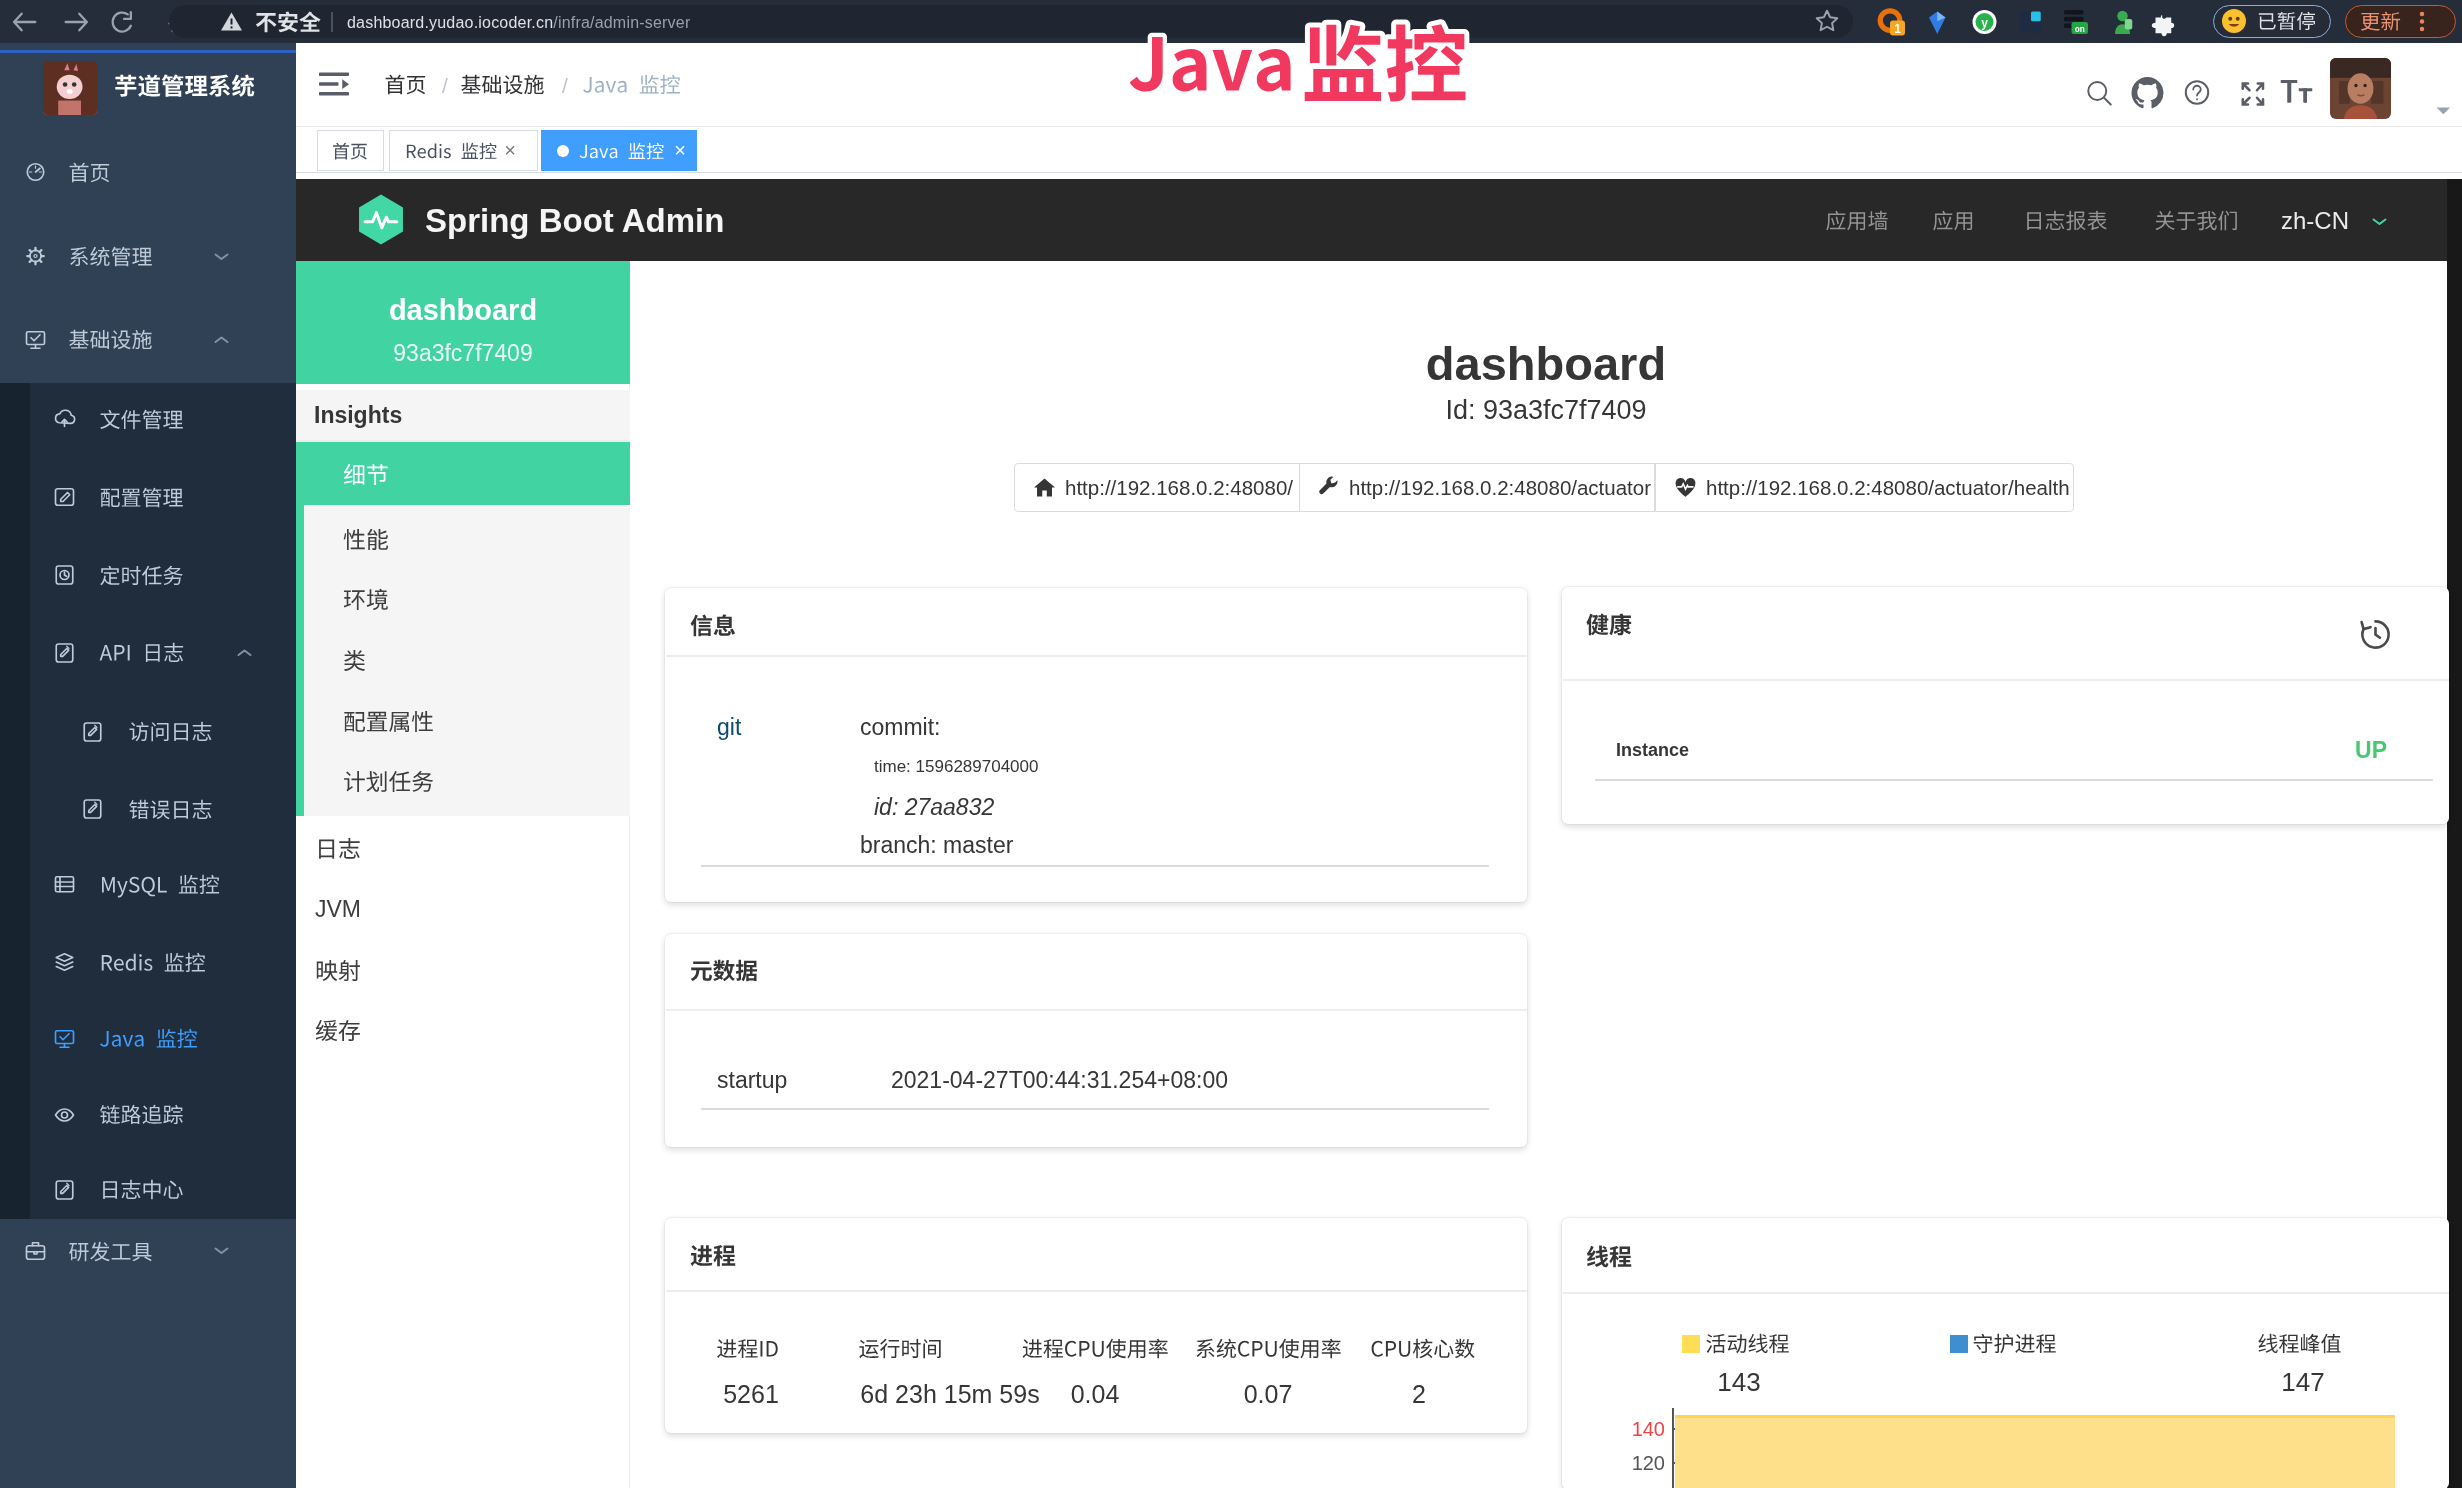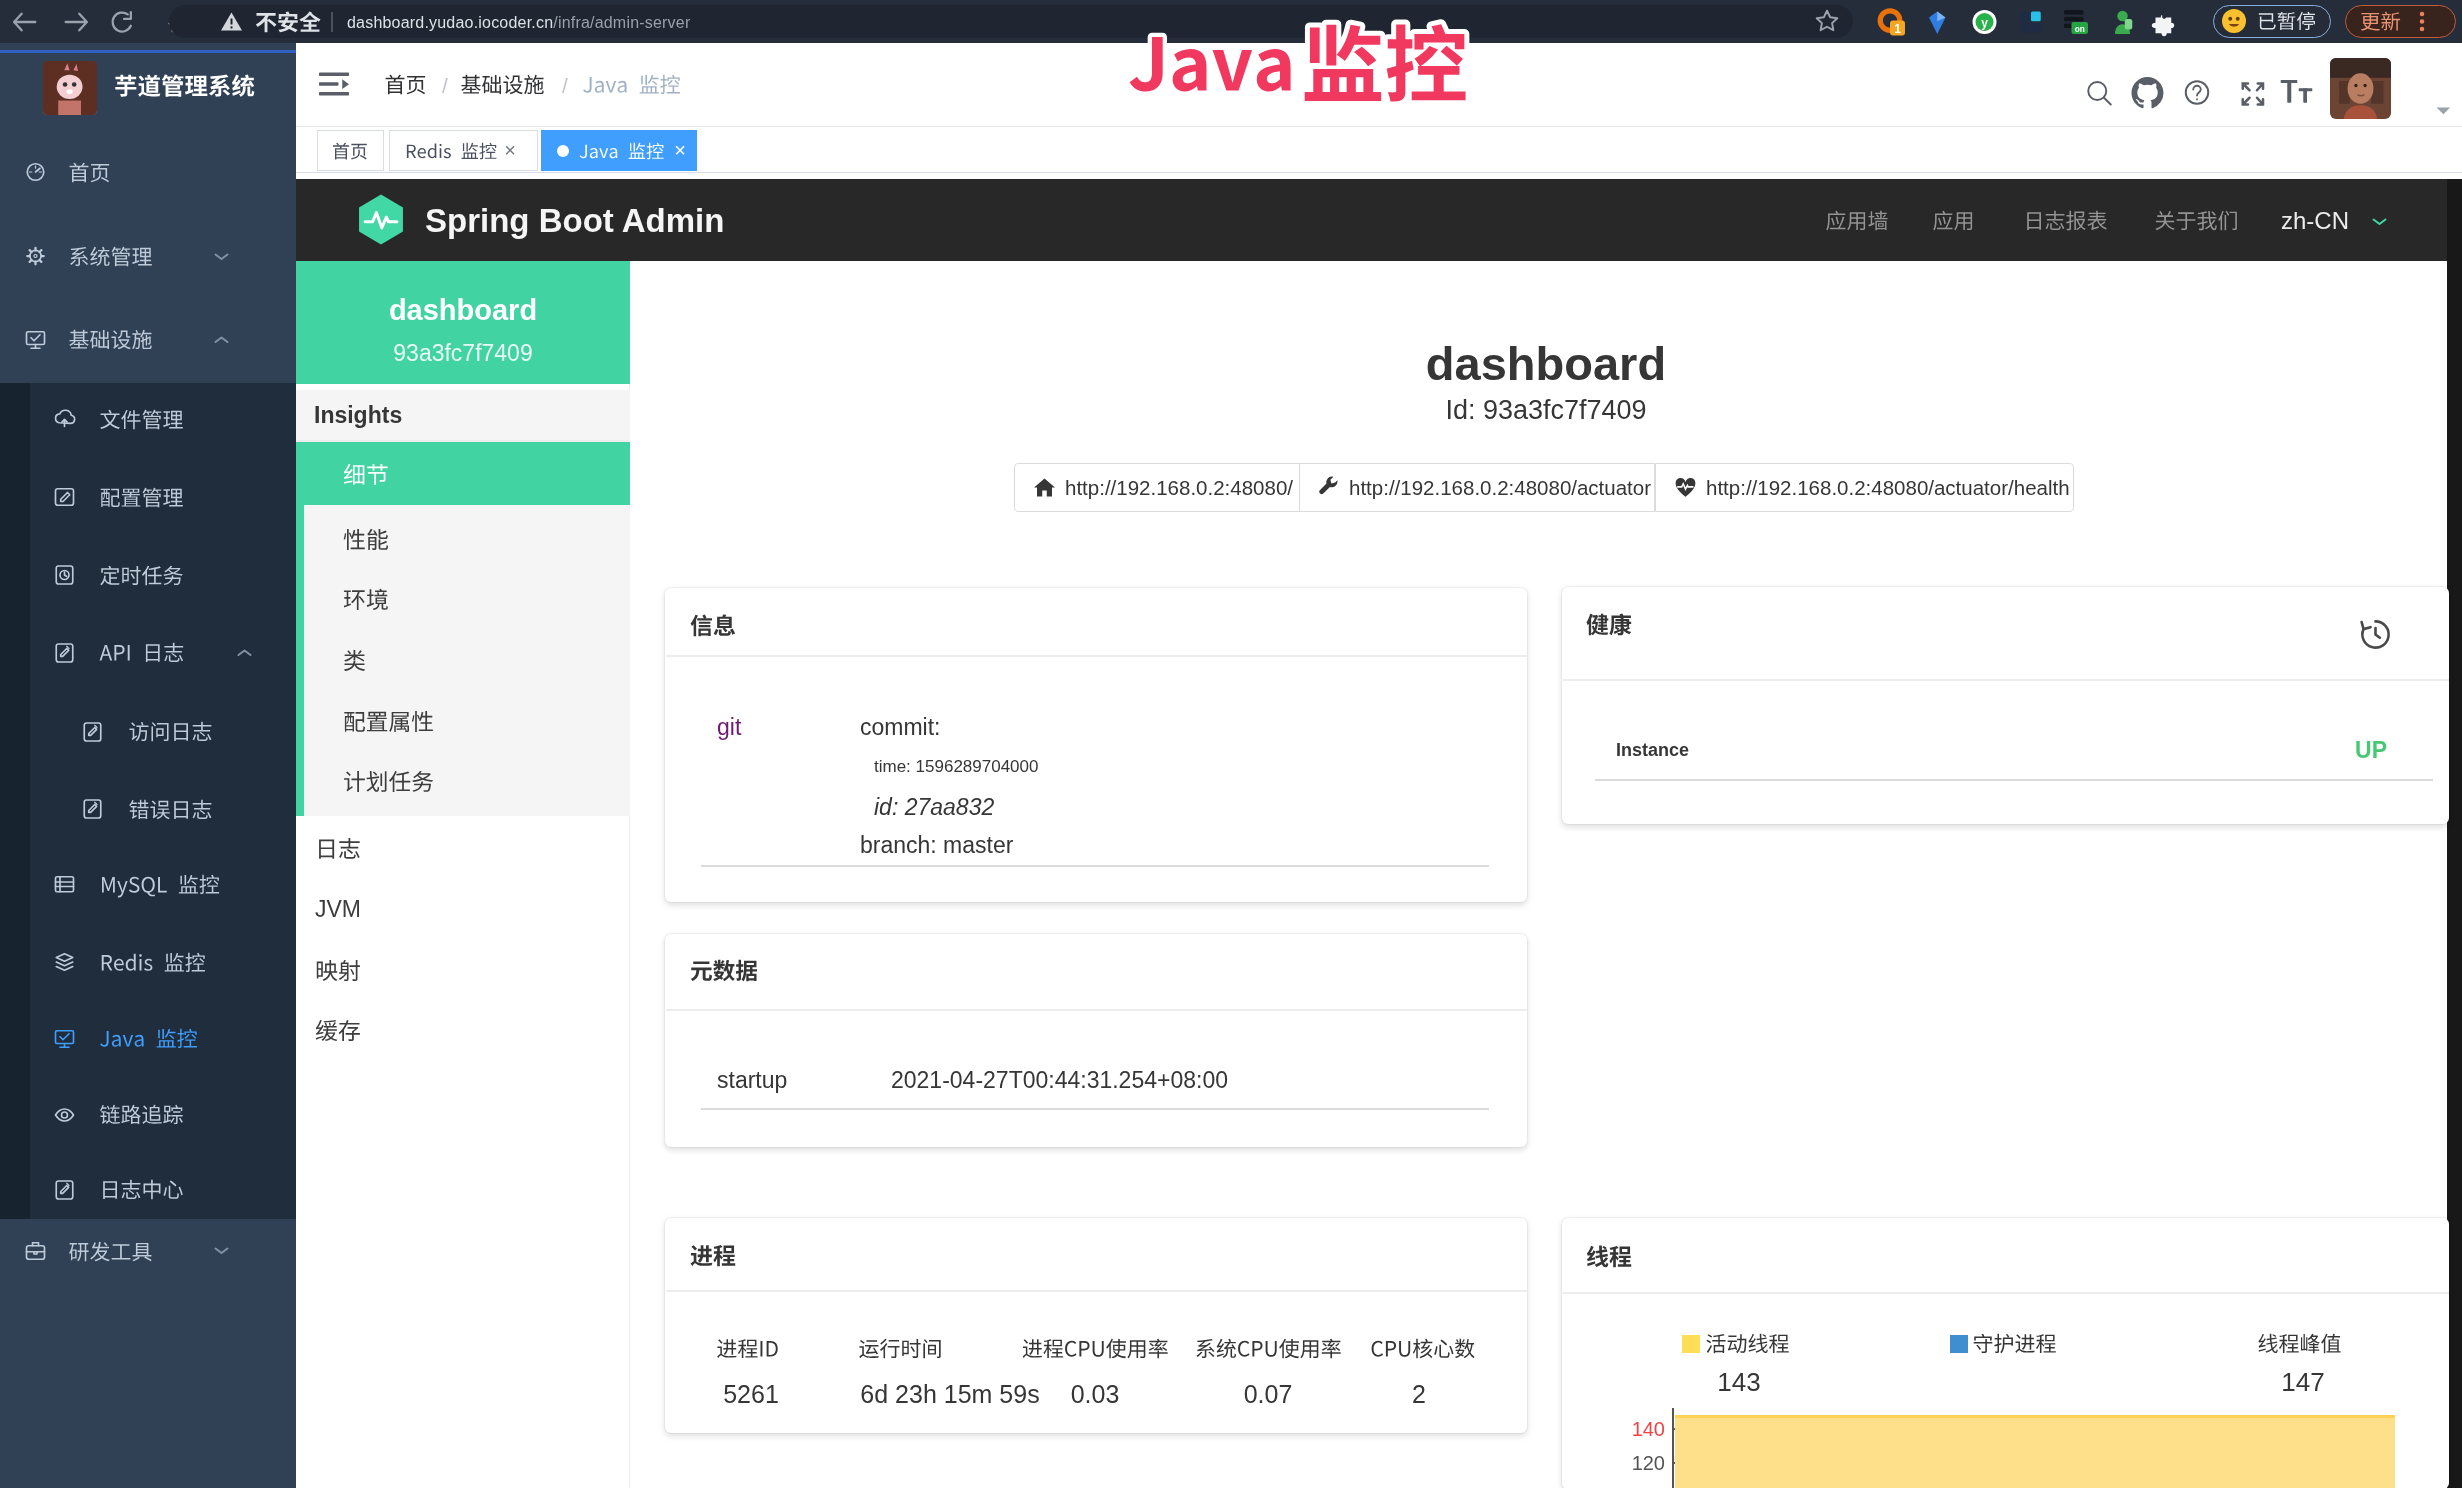--- a/index.html
+++ b/index.html
@@ -351,21 +351,21 @@
 <svg style="position:absolute;left:1674px;top:477px" width="23" height="20.5" viewBox="0 0 30 27" fill="#363636">
     <path d="M15 26S2 17 2 8.5A6.5 6.5 0 0 1 15 7 6.5 6.5 0 0 1 28 8.5C28 17 15 26 15 26z"></path>
     <path d="M4 13h6l2-4 3 7 2.5-5 1 2h7" stroke="#fff" stroke-width="2" fill="none"></path>
   </svg>
 <div style="position:absolute;left:1706px;top:488px;transform:translateY(-50%);font-size:20.5px;color:#363636;font-weight:400;white-space:nowrap;">http://192.168.0.2:48080/actuator/health</div>
 <div style="position:absolute;left:665px;top:588px;width:862px;height:314px;background:#fff;border-radius:6px;box-shadow:0 2.3px 6px rgba(15,15,15,.14),0 0 0 0.8px rgba(15,15,15,.05)"></div>
 <svg style="position:absolute;left:690px;top:614px;overflow:visible" width="49" height="26" viewBox="0 0 64 34">
     <path d="M11.5 10.1V12.9H26.6V10.1ZM11.5 14.5V17.3H26.6V14.5ZM11 19V29H14.1V28.1H23.8V28.9H27V19ZM14.1 25.2V21.8H23.8V25.2ZM16.2 2C16.8 3.1 17.6 4.5 18 5.6H9.4V8.5H28.8V5.6H19.6L21.4 4.8C21 3.8 20 2.1 19.2 0.8ZM7 1C5.6 5.3 3.2 9.6 0.7 12.3C1.3 13.1 2.2 15 2.5 15.8C3.3 15 4 14 4.7 13V29.2H8V7.3C8.9 5.6 9.6 3.8 10.3 2Z M38.9 10.2H50.8V11.6H38.9ZM38.9 14.2H50.8V15.6H38.9ZM38.9 6.3H50.8V7.7H38.9ZM37.6 20.2V24.4C37.6 27.6 38.6 28.6 42.9 28.6C43.8 28.6 47.7 28.6 48.6 28.6C52 28.6 53.1 27.5 53.5 23.3C52.5 23.1 51 22.6 50.2 22C50 24.9 49.8 25.3 48.4 25.3C47.3 25.3 44 25.3 43.3 25.3C41.5 25.3 41.2 25.2 41.2 24.3V20.2ZM52.3 20.5C53.6 22.5 54.9 25.3 55.3 27.1L58.8 25.6C58.3 23.7 56.8 21.1 55.5 19.1ZM33.8 19.7C33.1 21.8 32 24.3 30.9 26L34.2 27.6C35.2 25.8 36.2 23.1 37 21ZM42.4 19.3C43.8 20.7 45.4 22.7 46 24L48.9 22.3C48.3 21.1 47.1 19.6 45.8 18.4H54.5V3.6H46.2C46.6 2.8 47.1 2 47.5 1.1L43.1 0.6C43 1.5 42.7 2.6 42.4 3.6H35.4V18.4H44.1Z" fill="#363636"></path>
   </svg>
 <div style="position:absolute;left:666px;top:655px;width:861px;height:1.5px;background:#ededed"></div>
-<div style="position:absolute;left:717px;top:727px;transform:translateY(-50%);font-size:23px;color:#701a75;font-weight:400;white-space:nowrap;">git</div>
+<div style="position:absolute;left:717px;top:727px;transform:translateY(-50%);font-size:23px;color:#0c4a6e;font-weight:400;white-space:nowrap;">git</div>
 <div style="position:absolute;left:860px;top:727px;transform:translateY(-50%);font-size:23px;color:#363636;font-weight:400;white-space:nowrap;">commit:</div>
 <div style="position:absolute;left:874px;top:767px;transform:translateY(-50%);font-size:17px;color:#363636;font-weight:400;white-space:nowrap;">time: 1596289704000</div>
 <div style="position:absolute;left:874px;top:807px;transform:translateY(-50%);font-size:23px;color:#363636;font-weight:400;white-space:nowrap;font-style:italic;">id: 27aa832</div>
 <div style="position:absolute;left:860px;top:845px;transform:translateY(-50%);font-size:23px;color:#363636;font-weight:400;white-space:nowrap;">branch: master</div>
 <div style="position:absolute;left:701px;top:865px;width:788px;height:1.5px;background:#dbdbdb"></div>
 <div style="position:absolute;left:1562px;top:587px;width:887px;height:237px;background:#fff;border-radius:6px;box-shadow:0 2.3px 6px rgba(15,15,15,.14),0 0 0 0.8px rgba(15,15,15,.05)"></div>
 <svg style="position:absolute;left:1586px;top:613px;overflow:visible" width="49" height="26" viewBox="0 0 64 34">
     <path d="M8.7 15.3C8.7 15 9.2 14.6 9.7 14.3H12.4C12.2 16.4 11.8 18.3 11.3 19.9C10.8 18.9 10.4 17.8 10 16.5L7.6 17.3C8.2 19.7 9 21.6 9.9 23.1C9.1 24.6 8 25.9 6.7 26.8V7.6C7.5 5.7 8.1 3.8 8.6 1.9L5.4 1C4.4 5.1 2.6 9.3 0.6 12.1C1.1 13 2 15.1 2.2 16C2.7 15.3 3.1 14.7 3.6 13.9V29H6.7V27C7.4 27.5 8.4 28.5 8.9 29.1C10.1 28.2 11.1 27 12 25.6C14.6 27.9 18 28.5 22 28.5H28.1C28.2 27.7 28.7 26.2 29.2 25.5C27.6 25.5 23.4 25.5 22.2 25.5C18.8 25.5 15.7 25 13.4 22.8C14.5 20 15.2 16.4 15.6 11.9L13.8 11.5L13.2 11.6H12.2C13.4 9.3 14.7 6.6 15.8 3.8L13.7 2.4L12.8 2.8H8.4V5.8H11.6C10.7 8.2 9.7 10.1 9.3 10.8C8.8 11.7 7.9 12.6 7.3 12.8C7.8 13.4 8.5 14.7 8.7 15.3ZM16.3 3.1V5.6H19.6V7.1H15.1V9.7H19.6V11.3H16.3V13.8H19.6V15.2H16.1V17.9H19.6V19.3H15.5V22.1H19.6V24.9H22.5V22.1H28.2V19.3H22.5V17.9H27.4V15.2H22.5V13.8H27.3V9.7H29.1V7.1H27.3V3.1H22.5V1.1H19.6V3.1ZM22.5 9.7H24.6V11.3H22.5ZM22.5 7.1V5.6H24.6V7.1Z M53 14.1V15.6H49V14.1ZM53 11.6H49V10.3H53ZM43.8 1.5 44.7 3.2H33.3V12C33.3 16.4 33.1 22.7 30.6 27C31.4 27.4 32.9 28.4 33.5 29C36.3 24.3 36.7 16.9 36.7 12V6.4H45.3V7.9H38.5V10.3H45.3V11.6H37.3V14.1H45.3V15.6H38.2V18H38.9L37.4 19.7C38.6 20.5 40.4 21.6 41.4 22.4C39.3 23.2 37.4 23.9 36 24.4L37.4 27.3C39.7 26.2 42.5 25 45.3 23.6V25.6C45.3 26.1 45.1 26.2 44.6 26.2C44.1 26.3 42.2 26.3 40.8 26.2C41.2 27 41.7 28.3 41.9 29.2C44.4 29.2 46.1 29.1 47.3 28.7C48.5 28.2 49 27.4 49 25.6V22.9C51 25.2 53.7 26.9 57 27.8C57.5 27 58.4 25.6 59.1 25C56.9 24.5 54.9 23.8 53.2 22.7C54.7 22 56.3 21 57.8 20.1L55.2 18H56.4V14.4H59V11.3H56.4V7.9H49V6.4H58.7V3.2H48.9C48.5 2.4 47.9 1.4 47.4 0.6ZM45.3 18V20.8L42 22.1L43.6 20.4C42.7 19.7 41.1 18.8 39.8 18ZM49 18H55C54 18.9 52.4 20.1 51 20.9C50.2 20.2 49.5 19.3 49 18.4Z" fill="#363636"></path>
   </svg>
 <svg style="position:absolute;left:2358px;top:617px" width="35" height="35" viewBox="0 0 24 24" fill="none" stroke="#4a4a4a" stroke-width="1.8" stroke-linecap="round">
@@ -400,21 +400,21 @@
     <path d="M2.3 2.9C3.8 4.3 5.7 6.3 6.6 7.6L8.2 6.2C7.3 5 5.3 3.1 3.8 1.7ZM20.2 1.7V6.2H15.5V1.7H13.5V6.2H9.5V8.2H13.5V11.5L13.4 13.2H9.3V15.3H13.2C12.8 17.4 11.8 19.5 9.7 21.1C10.2 21.4 11 22.1 11.3 22.6C13.7 20.7 14.8 17.9 15.3 15.3H20.2V22.4H22.3V15.3H26.4V13.2H22.3V8.2H25.9V6.2H22.3V1.7ZM15.5 8.2H20.2V13.2H15.5L15.5 11.5ZM7.3 11.3H1.4V13.2H5.3V21.3C4 21.7 2.5 23 1.1 24.6L2.5 26.5C3.9 24.6 5.3 22.9 6.2 22.9C6.9 22.9 7.8 23.9 8.9 24.6C10.9 25.8 13.2 26.1 16.7 26.1C19.3 26.1 24.4 26 26.4 25.8C26.4 25.2 26.7 24.2 27 23.7C24.3 24 20 24.2 16.7 24.2C13.6 24.2 11.2 24 9.4 22.8C8.5 22.3 7.9 21.7 7.3 21.4Z M42.9 4.1H51.4V9.3H42.9ZM40.9 2.3V11.1H53.4V2.3ZM40.5 18.8V20.6H46V24.3H38.7V26.1H55V24.3H48.1V20.6H53.7V18.8H48.1V15.4H54.3V13.6H39.9V15.4H46V18.8ZM38.1 1.5C36 2.5 32.3 3.3 29.2 3.8C29.5 4.3 29.7 5 29.8 5.4C31.1 5.2 32.5 5 33.9 4.7V9H29.4V11H33.7C32.5 14.2 30.6 17.8 28.8 19.8C29.1 20.3 29.7 21.2 29.9 21.8C31.3 20 32.8 17.2 33.9 14.4V26.8H36V14.8C37 15.9 38.1 17.4 38.6 18.2L39.8 16.6C39.3 15.9 36.8 13.4 36 12.7V11H39.5V9H36V4.2C37.3 3.9 38.6 3.6 39.6 3.1Z M66.6 25C69.2 25 71.2 23.9 72.9 22.1L71.4 20.4C70.1 21.9 68.6 22.7 66.7 22.7C62.7 22.7 60.3 19.5 60.3 14.3C60.3 9.2 62.9 6 66.8 6C68.5 6 69.9 6.8 71 8L72.4 6.3C71.2 5 69.2 3.8 66.7 3.8C61.5 3.8 57.6 7.8 57.6 14.4C57.6 21.1 61.4 25 66.6 25Z M76.7 24.6H79.3V16.5H82.7C87.2 16.5 90.2 14.5 90.2 10.1C90.2 5.7 87.1 4.1 82.5 4.1H76.7ZM79.3 14.4V6.2H82.2C85.8 6.2 87.6 7.1 87.6 10.1C87.6 13.1 85.9 14.4 82.3 14.4Z M101.7 25C105.9 25 109.1 22.8 109.1 16.2V4.1H106.6V16.2C106.6 21.2 104.4 22.7 101.7 22.7C99 22.7 96.9 21.2 96.9 16.2V4.1H94.3V16.2C94.3 22.8 97.5 25 101.7 25Z M128.5 1.2V4.2H120.8V6.2H128.5V8.9H121.6V16.7H128.4C128.2 18.2 127.8 19.7 126.9 21C125.4 19.9 124.2 18.7 123.3 17.2L121.6 17.8C122.6 19.6 124 21.1 125.6 22.4C124.3 23.5 122.4 24.5 119.7 25.2C120.2 25.7 120.8 26.5 121 27C123.9 26.1 125.9 24.9 127.4 23.5C130.2 25.3 133.7 26.4 137.7 26.9C138 26.3 138.5 25.5 139 25C135 24.6 131.4 23.6 128.6 22.1C129.7 20.4 130.2 18.6 130.5 16.7H137.8V8.9H130.6V6.2H138.7V4.2H130.6V1.2ZM123.5 10.7H128.5V13.6L128.5 14.9H123.5ZM130.6 10.7H135.8V14.9H130.6L130.6 13.6ZM119.6 1.1C117.9 5.3 115.2 9.5 112.4 12.2C112.7 12.7 113.3 13.7 113.5 14.2C114.6 13.2 115.6 11.9 116.6 10.6V27H118.6V7.5C119.7 5.6 120.7 3.7 121.5 1.7Z M144.1 3.1V13.2C144.1 17.2 143.8 22.1 140.7 25.6C141.1 25.9 142 26.6 142.3 27C144.5 24.6 145.4 21.4 145.8 18.3H152.9V26.6H155V18.3H162.5V24C162.5 24.5 162.3 24.7 161.8 24.7C161.3 24.8 159.3 24.8 157.4 24.7C157.7 25.3 158 26.2 158.1 26.7C160.7 26.7 162.4 26.7 163.3 26.4C164.3 26 164.6 25.4 164.6 24V3.1ZM146.1 5.1H152.9V9.6H146.1ZM162.5 5.1V9.6H155V5.1ZM146.1 11.6H152.9V16.3H146C146.1 15.2 146.1 14.2 146.1 13.2ZM162.5 11.6V16.3H155V11.6Z M191 6.6C190 7.8 188.3 9.3 187 10.2L188.6 11.3C189.8 10.4 191.5 9 192.8 7.7ZM169.3 15.2 170.4 16.9C172.3 16 174.6 14.8 176.7 13.6L176.3 12C173.7 13.2 171.1 14.5 169.3 15.2ZM170.2 7.9C171.7 8.8 173.5 10.2 174.4 11.2L175.9 9.9C174.9 8.9 173.1 7.6 171.6 6.7ZM186.7 13.2C188.7 14.4 191.1 16.1 192.2 17.2L193.8 15.9C192.6 14.8 190.1 13.2 188.2 12.1ZM169.2 19V20.9H180.7V26.9H182.9V20.9H194.4V19H182.9V16.7H180.7V19ZM180 1.5C180.4 2.1 180.9 2.9 181.2 3.6H169.8V5.6H180C179.2 6.9 178.2 8.1 177.9 8.4C177.5 8.9 177 9.2 176.7 9.3C176.8 9.8 177.1 10.7 177.2 11.1C177.7 10.9 178.3 10.8 181.5 10.6C180.2 11.9 178.9 13 178.4 13.5C177.4 14.3 176.7 14.8 176.1 14.9C176.3 15.4 176.6 16.3 176.7 16.7C177.3 16.4 178.2 16.3 185.6 15.6C185.9 16.1 186.2 16.6 186.4 17.1L188 16.3C187.5 15 186 13 184.8 11.6L183.2 12.2C183.7 12.8 184.2 13.4 184.6 14L179.6 14.4C182.1 12.5 184.5 10 186.8 7.4L185.1 6.4C184.5 7.2 183.8 8 183.2 8.8L179.6 9C180.5 8 181.4 6.8 182.2 5.6H194.1V3.6H183.7C183.3 2.8 182.6 1.7 182 0.9Z" fill="#363636"></path>
   </svg>
 <svg style="position:absolute;left:1194px;top:1338px;overflow:visible" width="151" height="24" viewBox="0 0 199 32">
     <path d="M8 18.4C6.5 20.4 4.2 22.5 2 23.8C2.5 24.1 3.4 24.8 3.8 25.2C5.9 23.7 8.4 21.4 10.1 19.1ZM17.8 19.3C20.1 21.1 23 23.7 24.4 25.3L26.2 24C24.7 22.4 21.8 19.9 19.5 18.2ZM18.6 12.2C19.3 12.9 20.1 13.7 20.9 14.5L8.5 15.3C12.7 13.2 17 10.6 21.2 7.5L19.5 6.2C18.1 7.3 16.6 8.4 15.1 9.4L8.3 9.8C10.3 8.3 12.3 6.6 14.2 4.6C17.8 4.2 21.3 3.7 23.9 3.1L22.5 1.3C17.9 2.5 9.8 3.2 3 3.6C3.2 4 3.5 4.9 3.5 5.4C6 5.3 8.6 5.1 11.2 4.9C9.4 6.8 7.3 8.5 6.6 8.9C5.8 9.5 5.1 10 4.5 10.1C4.8 10.6 5.1 11.5 5.1 11.9C5.7 11.7 6.6 11.6 12.3 11.3C9.9 12.7 7.8 13.9 6.9 14.3C5.1 15.2 3.9 15.7 3 15.8C3.2 16.4 3.5 17.4 3.6 17.8C4.4 17.5 5.5 17.3 13.2 16.7V24.1C13.2 24.4 13.1 24.5 12.6 24.5C12.2 24.6 10.6 24.6 9 24.5C9.3 25.1 9.7 26 9.8 26.6C11.8 26.6 13.2 26.5 14.1 26.2C15.1 25.9 15.3 25.3 15.3 24.1V16.6L22.3 16.1C23.1 17 23.8 17.9 24.2 18.6L25.9 17.6C24.8 15.9 22.4 13.3 20.2 11.4Z M47.5 14.8V23.6C47.5 25.7 48 26.3 50 26.3C50.4 26.3 52.1 26.3 52.4 26.3C54.2 26.3 54.7 25.3 54.8 21.4C54.3 21.3 53.5 21 53 20.6C52.9 24 52.8 24.5 52.2 24.5C51.9 24.5 50.6 24.5 50.3 24.5C49.7 24.5 49.6 24.4 49.6 23.6V14.8ZM42.3 14.8C42.1 20.4 41.5 23.4 36.9 25.1C37.4 25.5 37.9 26.3 38.2 26.8C43.3 24.7 44.1 21.1 44.4 14.8ZM29.2 23.2 29.7 25.2C32.2 24.4 35.5 23.4 38.6 22.3L38.3 20.5C34.9 21.5 31.4 22.6 29.2 23.2ZM44.7 1.6C45.2 2.7 45.9 4.2 46.2 5.2H39.4V7.1H44.4C43.2 8.8 41.2 11.4 40.6 12C40.1 12.5 39.4 12.7 38.8 12.9C39.1 13.3 39.5 14.4 39.5 14.9C40.3 14.6 41.5 14.4 51.7 13.5C52.1 14.2 52.5 15 52.8 15.5L54.6 14.5C53.7 12.9 51.9 10.3 50.4 8.3L48.7 9.2C49.4 10 50 10.9 50.6 11.8L42.9 12.5C44.2 10.9 45.8 8.7 46.9 7.1H54.5V5.2H46.5L48.3 4.6C47.9 3.7 47.2 2.2 46.6 1.1ZM29.7 12.8C30.1 12.6 30.7 12.5 34.1 12C32.9 13.7 31.8 15.1 31.3 15.7C30.4 16.7 29.8 17.4 29.1 17.5C29.4 18.1 29.7 19.1 29.8 19.5C30.4 19.2 31.4 18.9 38.3 17.4C38.3 16.9 38.2 16.1 38.3 15.5L33 16.5C35.1 14.1 37.2 11.1 39 8.1L37.1 6.9C36.6 8 36 9 35.4 10L31.9 10.4C33.7 8 35.4 4.9 36.7 2L34.6 1C33.3 4.4 31.2 8 30.6 8.9C30 9.9 29.4 10.5 28.9 10.6C29.2 11.2 29.5 12.3 29.7 12.8Z M66.6 25C69.2 25 71.2 23.9 72.9 22.1L71.4 20.4C70.1 21.9 68.6 22.7 66.7 22.7C62.7 22.7 60.3 19.5 60.3 14.3C60.3 9.2 62.9 6 66.8 6C68.5 6 69.9 6.8 71 8L72.4 6.3C71.2 5 69.2 3.8 66.7 3.8C61.5 3.8 57.6 7.8 57.6 14.4C57.6 21.1 61.4 25 66.6 25Z M76.7 24.6H79.3V16.5H82.7C87.2 16.5 90.2 14.5 90.2 10.1C90.2 5.7 87.1 4.1 82.5 4.1H76.7ZM79.3 14.4V6.2H82.2C85.8 6.2 87.6 7.1 87.6 10.1C87.6 13.1 85.9 14.4 82.3 14.4Z M101.7 25C105.9 25 109.1 22.8 109.1 16.2V4.1H106.6V16.2C106.6 21.2 104.4 22.7 101.7 22.7C99 22.7 96.9 21.2 96.9 16.2V4.1H94.3V16.2C94.3 22.8 97.5 25 101.7 25Z M128.5 1.2V4.2H120.8V6.2H128.5V8.9H121.6V16.7H128.4C128.2 18.2 127.8 19.7 126.9 21C125.4 19.9 124.2 18.7 123.3 17.2L121.6 17.8C122.6 19.6 124 21.1 125.6 22.4C124.3 23.5 122.4 24.5 119.7 25.2C120.2 25.7 120.8 26.5 121 27C123.9 26.1 125.9 24.9 127.4 23.5C130.2 25.3 133.7 26.4 137.7 26.9C138 26.3 138.5 25.5 139 25C135 24.6 131.4 23.6 128.6 22.1C129.7 20.4 130.2 18.6 130.5 16.7H137.8V8.9H130.6V6.2H138.7V4.2H130.6V1.2ZM123.5 10.7H128.5V13.6L128.5 14.9H123.5ZM130.6 10.7H135.8V14.9H130.6L130.6 13.6ZM119.6 1.1C117.9 5.3 115.2 9.5 112.4 12.2C112.7 12.7 113.3 13.7 113.5 14.2C114.6 13.2 115.6 11.9 116.6 10.6V27H118.6V7.5C119.7 5.6 120.7 3.7 121.5 1.7Z M144.1 3.1V13.2C144.1 17.2 143.8 22.1 140.7 25.6C141.1 25.9 142 26.6 142.3 27C144.5 24.6 145.4 21.4 145.8 18.3H152.9V26.6H155V18.3H162.5V24C162.5 24.5 162.3 24.7 161.8 24.7C161.3 24.8 159.3 24.8 157.4 24.7C157.7 25.3 158 26.2 158.1 26.7C160.7 26.7 162.4 26.7 163.3 26.4C164.3 26 164.6 25.4 164.6 24V3.1ZM146.1 5.1H152.9V9.6H146.1ZM162.5 5.1V9.6H155V5.1ZM146.1 11.6H152.9V16.3H146C146.1 15.2 146.1 14.2 146.1 13.2ZM162.5 11.6V16.3H155V11.6Z M191 6.6C190 7.8 188.3 9.3 187 10.2L188.6 11.3C189.8 10.4 191.5 9 192.8 7.7ZM169.3 15.2 170.4 16.9C172.3 16 174.6 14.8 176.7 13.6L176.3 12C173.7 13.2 171.1 14.5 169.3 15.2ZM170.2 7.9C171.7 8.8 173.5 10.2 174.4 11.2L175.9 9.9C174.9 8.9 173.1 7.6 171.6 6.7ZM186.7 13.2C188.7 14.4 191.1 16.1 192.2 17.2L193.8 15.9C192.6 14.8 190.1 13.2 188.2 12.1ZM169.2 19V20.9H180.7V26.9H182.9V20.9H194.4V19H182.9V16.7H180.7V19ZM180 1.5C180.4 2.1 180.9 2.9 181.2 3.6H169.8V5.6H180C179.2 6.9 178.2 8.1 177.9 8.4C177.5 8.9 177 9.2 176.7 9.3C176.8 9.8 177.1 10.7 177.2 11.1C177.7 10.9 178.3 10.8 181.5 10.6C180.2 11.9 178.9 13 178.4 13.5C177.4 14.3 176.7 14.8 176.1 14.9C176.3 15.4 176.6 16.3 176.7 16.7C177.3 16.4 178.2 16.3 185.6 15.6C185.9 16.1 186.2 16.6 186.4 17.1L188 16.3C187.5 15 186 13 184.8 11.6L183.2 12.2C183.7 12.8 184.2 13.4 184.6 14L179.6 14.4C182.1 12.5 184.5 10 186.8 7.4L185.1 6.4C184.5 7.2 183.8 8 183.2 8.8L179.6 9C180.5 8 181.4 6.8 182.2 5.6H194.1V3.6H183.7C183.3 2.8 182.6 1.7 182 0.9Z" fill="#363636"></path>
   </svg>
 <svg style="position:absolute;left:1370px;top:1338px;overflow:visible" width="108" height="24" viewBox="0 0 143 32">
     <path d="M10.6 25C13.2 25 15.2 23.9 16.9 22.1L15.4 20.4C14.1 21.9 12.6 22.7 10.7 22.7C6.7 22.7 4.3 19.5 4.3 14.3C4.3 9.2 6.9 6 10.8 6C12.5 6 13.9 6.8 15 8L16.4 6.3C15.2 5 13.2 3.8 10.7 3.8C5.5 3.8 1.6 7.8 1.6 14.4C1.6 21.1 5.4 25 10.6 25Z M20.7 24.6H23.3V16.5H26.7C31.2 16.5 34.2 14.5 34.2 10.1C34.2 5.7 31.1 4.1 26.5 4.1H20.7ZM23.3 14.4V6.2H26.2C29.8 6.2 31.6 7.1 31.6 10.1C31.6 13.1 29.9 14.4 26.3 14.4Z M45.7 25C49.9 25 53.1 22.8 53.1 16.2V4.1H50.6V16.2C50.6 21.2 48.4 22.7 45.7 22.7C43 22.7 40.9 21.2 40.9 16.2V4.1H38.3V16.2C38.3 22.8 41.5 25 45.7 25Z M79.8 14.3C77.4 19 72 23.1 65.5 25.2C65.9 25.6 66.5 26.4 66.8 26.9C70.3 25.7 73.4 24 76 21.9C77.9 23.4 80.1 25.3 81.1 26.6L82.7 25.2C81.6 23.9 79.4 22.1 77.5 20.6C79.3 18.9 80.8 17.1 82 15.1ZM72.9 1.6C73.5 2.7 74.1 3.9 74.3 5H67V6.9H72.4C71.4 8.5 69.8 11.1 69.3 11.6C68.8 12.1 68 12.3 67.5 12.4C67.6 12.9 68 13.9 68.1 14.4C68.6 14.3 69.4 14.1 74.5 13.7C72.4 15.9 69.7 17.8 66.9 19C67.3 19.4 67.9 20.2 68.1 20.6C73.1 18.3 77.3 14.3 79.7 9.9L77.8 9.3C77.3 10.2 76.7 11 76 11.9L71.3 12.2C72.3 10.6 73.7 8.5 74.6 6.9H82.6V5H76.2L76.6 4.8C76.3 3.8 75.6 2.2 74.9 1ZM61.2 1.1V6.5H57.4V8.5H61C60.2 12.3 58.4 16.8 56.7 19.1C57.1 19.6 57.6 20.6 57.8 21.2C59 19.4 60.2 16.5 61.2 13.5V26.9H63.2V12.2C63.9 13.6 64.8 15.2 65.2 16.1L66.5 14.6C66 13.8 63.9 10.6 63.2 9.6V8.5H66.3V6.5H63.2V1.1Z M92 8.9V22.8C92 25.6 92.9 26.4 96 26.4C96.6 26.4 100.9 26.4 101.6 26.4C104.8 26.4 105.4 24.8 105.7 19.5C105.1 19.3 104.2 18.9 103.7 18.5C103.5 23.4 103.3 24.4 101.5 24.4C100.5 24.4 96.9 24.4 96.1 24.4C94.5 24.4 94.2 24.1 94.2 22.8V8.9ZM87.6 11C87.1 14.4 86.2 18.8 85 21.6L87.1 22.5C88.3 19.5 89.2 14.8 89.6 11.4ZM105.1 11.1C106.7 14.4 108.2 18.8 108.8 21.7L110.8 20.9C110.2 18 108.7 13.7 107 10.3ZM93.4 3.5C96 5.3 99.3 8.1 100.9 9.9L102.4 8.3C100.8 6.5 97.4 3.9 94.8 2.1Z M124.2 1.7C123.7 2.7 122.8 4.4 122.1 5.4L123.5 6C124.2 5.1 125.1 3.7 125.9 2.4ZM114.2 2.4C115 3.6 115.7 5.2 116 6.1L117.6 5.4C117.3 4.4 116.6 2.9 115.8 1.8ZM123.3 17.4C122.6 18.8 121.7 20 120.7 21.1C119.6 20.6 118.5 20 117.5 19.6C117.9 18.9 118.3 18.2 118.7 17.4ZM114.9 20.4C116.2 20.9 117.8 21.6 119.2 22.3C117.4 23.6 115.2 24.5 112.9 25C113.3 25.4 113.7 26.2 113.9 26.7C116.5 26 118.9 24.9 120.9 23.2C121.8 23.8 122.7 24.3 123.3 24.8L124.7 23.4C124 23 123.2 22.5 122.3 22C123.8 20.4 124.9 18.4 125.6 16L124.5 15.5L124.2 15.6H119.6L120.2 14.1L118.3 13.8C118.1 14.4 117.8 15 117.5 15.6H113.7V17.4H116.7C116.1 18.5 115.4 19.5 114.9 20.4ZM119 1.1V6.3H113.2V8.1H118.3C117 9.9 114.8 11.6 112.9 12.5C113.3 12.9 113.8 13.6 114 14.1C115.7 13.1 117.6 11.6 119 9.9V13.3H120.9V9.5C122.3 10.5 124 11.8 124.7 12.5L125.9 10.9C125.2 10.5 122.7 8.9 121.4 8.1H126.6V6.3H120.9V1.1ZM129.4 1.3C128.7 6.3 127.4 11 125.2 13.9C125.7 14.2 126.5 14.9 126.8 15.2C127.6 14.2 128.2 12.9 128.7 11.6C129.4 14.3 130.2 16.9 131.2 19.1C129.6 21.7 127.5 23.8 124.4 25.3C124.8 25.7 125.4 26.5 125.6 27C128.4 25.4 130.6 23.5 132.2 21C133.6 23.4 135.4 25.3 137.6 26.6C137.9 26.1 138.5 25.4 139 25C136.6 23.7 134.8 21.7 133.4 19.1C134.8 16.2 135.8 12.7 136.4 8.5H138.3V6.6H130.3C130.7 5 131.1 3.3 131.3 1.7ZM134.4 8.5C134 11.7 133.3 14.5 132.3 16.9C131.2 14.4 130.5 11.5 129.9 8.5Z" fill="#363636"></path>
   </svg>
 <div style="position:absolute;left:751px;top:1394px;transform:translate(-50%,-50%);font-size:25px;color:#363636;font-weight:400;white-space:nowrap;">5261</div>
 <div style="position:absolute;left:902px;top:1394px;transform:translate(-50%,-50%);font-size:25px;color:#363636;font-weight:400;white-space:nowrap;margin-left:48px;">6d 23h 15m 59s</div>
-<div style="position:absolute;left:1095px;top:1394px;transform:translate(-50%,-50%);font-size:25px;color:#363636;font-weight:400;white-space:nowrap;">0.03</div>
+<div style="position:absolute;left:1095px;top:1394px;transform:translate(-50%,-50%);font-size:25px;color:#363636;font-weight:400;white-space:nowrap;">0.04</div>
 <div style="position:absolute;left:1268px;top:1394px;transform:translate(-50%,-50%);font-size:25px;color:#363636;font-weight:400;white-space:nowrap;">0.07</div>
 <div style="position:absolute;left:1419px;top:1394px;transform:translate(-50%,-50%);font-size:25px;color:#363636;font-weight:400;white-space:nowrap;">2</div>
 <div style="position:absolute;left:1562px;top:1218px;width:887px;height:271px;background:#fff;border-radius:6px;box-shadow:0 2.3px 6px rgba(15,15,15,.14),0 0 0 0.8px rgba(15,15,15,.05)"></div>
 <svg style="position:absolute;left:1586px;top:1245px;overflow:visible" width="49" height="26" viewBox="0 0 64 34">
     <path d="M1.4 24.3 2.2 27.7C5.1 26.7 8.8 25.4 12.2 24.2L11.6 21.2C7.9 22.4 4 23.6 1.4 24.3ZM21.2 3.1C22.4 3.9 24.1 5.1 24.9 5.9L27.1 3.8C26.2 3.1 24.5 1.9 23.3 1.2ZM2.2 14C2.7 13.8 3.4 13.6 6.1 13.3C5.1 14.7 4.2 15.7 3.7 16.2C2.8 17.3 2.1 18 1.3 18.2C1.7 19 2.2 20.7 2.4 21.3C3.2 20.9 4.4 20.5 11.8 19.1C11.7 18.4 11.8 17 11.8 16.1L7.1 16.9C9.2 14.5 11.2 11.6 12.8 8.8L9.9 7C9.3 8.1 8.7 9.1 8.1 10.2L5.5 10.3C7.2 8.1 8.9 5.2 10 2.6L6.7 1C5.6 4.4 3.5 8 2.9 8.9C2.2 9.9 1.7 10.5 1.1 10.7C1.5 11.6 2 13.3 2.2 14ZM25.9 15.9C25 17.3 23.8 18.6 22.5 19.8C22.2 18.6 22 17.3 21.7 15.9L28.6 14.6L28.1 11.5L21.3 12.7L21 9.9L27.9 8.8L27.3 5.6L20.8 6.6C20.7 4.7 20.7 2.8 20.7 0.8H17.1C17.1 2.9 17.2 5.1 17.3 7.2L13 7.8L13.5 11.1L17.5 10.4L17.8 13.3L12.3 14.3L12.9 17.5L18.2 16.5C18.6 18.5 19 20.4 19.5 22C17 23.6 14.2 24.8 11.2 25.7C12.1 26.5 13 27.8 13.4 28.7C16 27.8 18.4 26.6 20.7 25.2C21.8 27.6 23.4 29.1 25.3 29.1C27.7 29.1 28.6 28.1 29.2 24.4C28.4 24 27.4 23.2 26.7 22.4C26.6 24.8 26.3 25.6 25.7 25.6C25 25.6 24.2 24.7 23.6 23.1C25.6 21.4 27.4 19.5 28.9 17.2Z M47.1 5.1H54.1V9.2H47.1ZM43.8 2V12.2H57.6V2ZM43.5 19.6V22.6H48.8V25.3H41.6V28.4H59.1V25.3H52.4V22.6H57.7V19.6H52.4V17.1H58.4V14H42.8V17.1H48.8V19.6ZM40.2 1.2C37.9 2.2 34.2 3.1 30.9 3.7C31.3 4.4 31.7 5.6 31.9 6.4C33.1 6.3 34.3 6.1 35.5 5.9V9.4H31.2V12.7H35.1C34 15.6 32.3 18.8 30.6 20.8C31.2 21.7 31.9 23.2 32.3 24.2C33.5 22.7 34.6 20.6 35.5 18.3V29.1H39V17.3C39.8 18.4 40.5 19.6 40.8 20.4L42.9 17.5C42.3 16.9 39.8 14.2 39 13.6V12.7H42.2V9.4H39V5.1C40.3 4.8 41.5 4.4 42.6 4Z" fill="#363636"></path>
   </svg>
 <div style="position:absolute;left:1563px;top:1292px;width:886px;height:1.5px;background:#ededed"></div>
 <div style="position:absolute;left:1682px;top:1335px;width:18px;height:18px;background:#ffdd57"></div>
 <svg style="position:absolute;left:1705px;top:1333px;overflow:visible" width="88" height="24" viewBox="0 0 116 32">
     <path d="M2.5 3C4.3 3.9 6.6 5.2 7.8 6.1L9 4.4C7.8 3.6 5.4 2.3 3.7 1.5ZM1.2 10.7C2.9 11.6 5.2 12.9 6.4 13.7L7.5 12C6.3 11.2 4 9.9 2.3 9.1ZM1.8 25.1 3.6 26.5C5.3 23.9 7.2 20.4 8.7 17.4L7.2 16.1C5.5 19.2 3.3 22.9 1.8 25.1ZM9 9.3V11.3H17.1V16H11V26.9H12.9V25.6H22.9V26.7H24.9V16H19V11.3H26.8V9.3H19V4.4C21.5 4 23.7 3.5 25.6 2.9L23.9 1.2C20.8 2.3 15.1 3.2 10.3 3.7C10.5 4.2 10.8 5 10.9 5.5C12.9 5.3 15 5.1 17.1 4.8V9.3ZM12.9 23.7V17.9H22.9V23.7Z M30.5 3.4V5.3H41.3V3.4ZM46.3 1.6C46.3 3.6 46.3 5.6 46.2 7.6H42.2V9.6H46.1C45.8 16 44.7 21.8 40.8 25.3C41.4 25.6 42.1 26.3 42.5 26.9C46.6 22.9 47.8 16.5 48.2 9.6H52.4C52.1 19.5 51.7 23.3 50.9 24.1C50.7 24.4 50.3 24.5 49.8 24.5C49.3 24.5 47.8 24.5 46.2 24.4C46.6 25 46.8 25.8 46.8 26.4C48.3 26.5 49.9 26.5 50.7 26.5C51.6 26.4 52.2 26.1 52.8 25.4C53.7 24.2 54.1 20.2 54.5 8.7C54.5 8.3 54.5 7.6 54.5 7.6H48.3C48.3 5.6 48.4 3.6 48.4 1.6ZM30.5 23.4 30.5 23.4V23.4C31.2 23 32.2 22.7 40 21L40.5 22.8L42.3 22.2C41.8 20.3 40.5 16.9 39.5 14.4L37.7 14.9C38.3 16.2 38.9 17.8 39.4 19.2L32.7 20.6C33.8 18.1 34.9 15 35.6 12H41.8V10.1H29.5V12H33.4C32.7 15.3 31.5 18.6 31.1 19.5C30.6 20.6 30.3 21.3 29.8 21.5C30.1 22 30.4 23 30.5 23.4Z M57.5 23.1 58 25.1C60.5 24.4 63.9 23.4 67.1 22.4L66.8 20.6C63.4 21.6 59.8 22.6 57.5 23.1ZM75.7 2.8C77.1 3.5 78.9 4.6 79.8 5.3L81 4C80.1 3.3 78.3 2.2 76.9 1.6ZM58 12.8C58.4 12.6 59.1 12.4 62.5 12C61.3 13.8 60.2 15.2 59.6 15.8C58.8 16.8 58.1 17.5 57.5 17.6C57.8 18.1 58.1 19.1 58.2 19.5C58.8 19.2 59.7 18.9 66.8 17.5C66.7 17.1 66.7 16.3 66.8 15.7L61.2 16.7C63.3 14.2 65.4 11.1 67.2 8.1L65.5 7C64.9 8 64.3 9.1 63.7 10.1L60.1 10.5C61.8 8.1 63.4 5.1 64.7 2.1L62.7 1.2C61.6 4.6 59.5 8.1 58.9 9.1C58.3 10 57.8 10.7 57.3 10.8C57.6 11.4 57.9 12.4 58 12.8ZM80.8 14.9C79.7 16.6 78.2 18.3 76.4 19.7C75.9 18.2 75.5 16.4 75.3 14.4L82.4 13L82.1 11.2L75 12.5C74.9 11.3 74.7 10.1 74.6 8.8L81.6 7.7L81.3 5.9L74.5 6.9C74.5 5 74.4 3.1 74.4 1.1H72.4C72.4 3.2 72.4 5.2 72.5 7.2L68.1 7.8L68.5 9.7L72.7 9.1C72.7 10.4 72.9 11.6 73 12.9L67.6 13.9L67.9 15.8L73.3 14.8C73.6 17.1 74.1 19.2 74.6 20.9C72.3 22.5 69.5 23.8 66.7 24.6C67.2 25.1 67.7 25.9 68 26.4C70.6 25.5 73.1 24.2 75.3 22.8C76.5 25.3 78 26.8 80 26.8C81.9 26.8 82.6 25.9 83 22.7C82.5 22.5 81.8 22.1 81.4 21.6C81.3 24.1 81 24.8 80.2 24.8C79 24.8 78 23.6 77.1 21.6C79.3 19.9 81.2 17.9 82.6 15.7Z M98.9 4.1H107.4V9.3H98.9ZM96.9 2.3V11.1H109.4V2.3ZM96.5 18.8V20.6H102V24.3H94.7V26.1H111V24.3H104.1V20.6H109.7V18.8H104.1V15.4H110.3V13.6H95.9V15.4H102V18.8ZM94.1 1.5C92 2.5 88.3 3.3 85.2 3.8C85.5 4.3 85.7 5 85.8 5.4C87.1 5.2 88.5 5 89.9 4.7V9H85.4V11H89.7C88.5 14.2 86.6 17.8 84.8 19.8C85.1 20.3 85.7 21.2 85.9 21.8C87.3 20 88.8 17.2 89.9 14.4V26.8H92V14.8C93 15.9 94.1 17.4 94.6 18.2L95.8 16.6C95.3 15.9 92.8 13.4 92 12.7V11H95.5V9H92V4.2C93.3 3.9 94.6 3.6 95.6 3.1Z" fill="#363636"></path>

